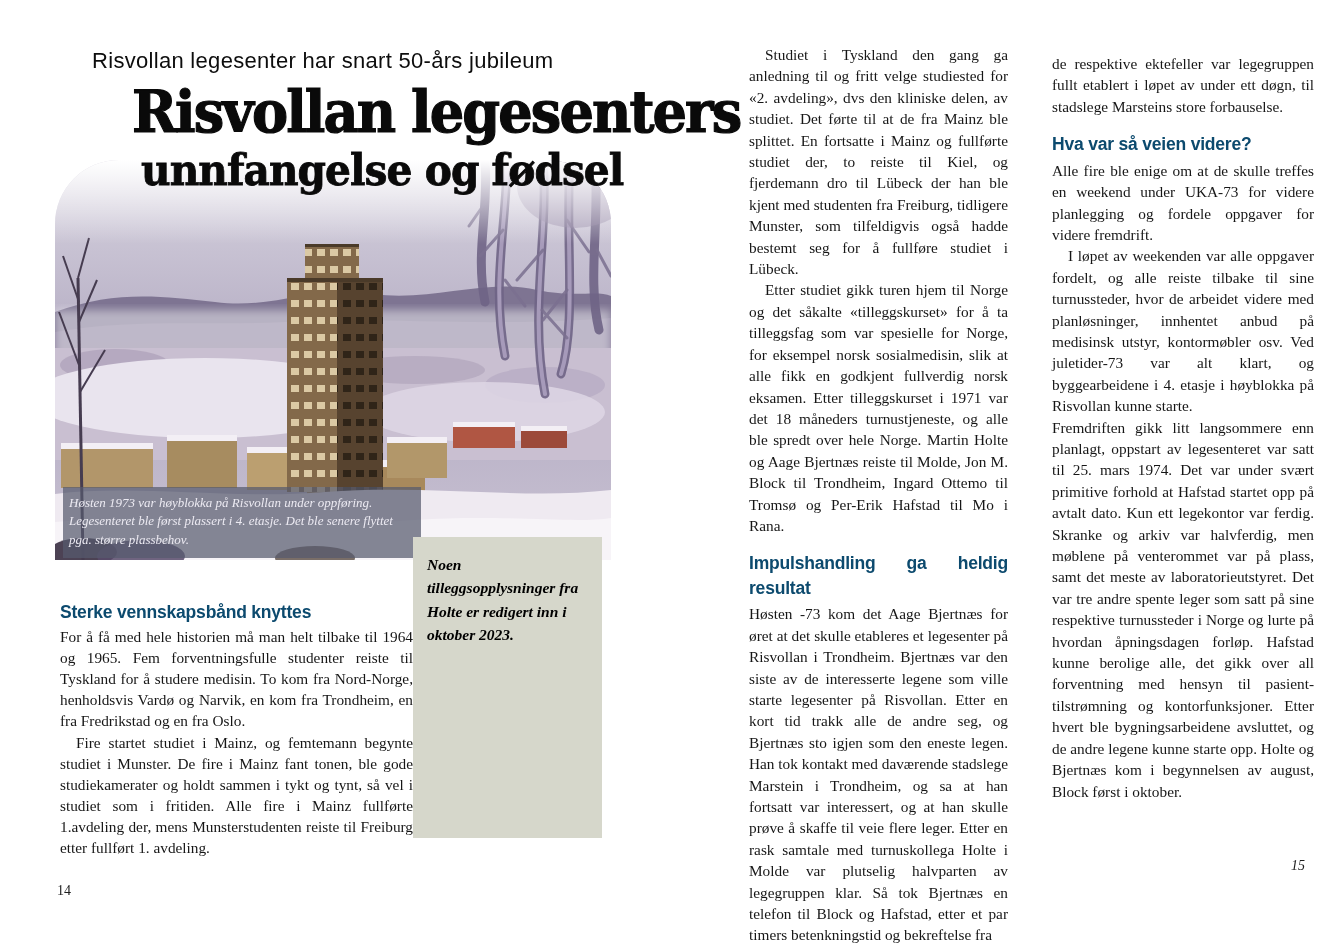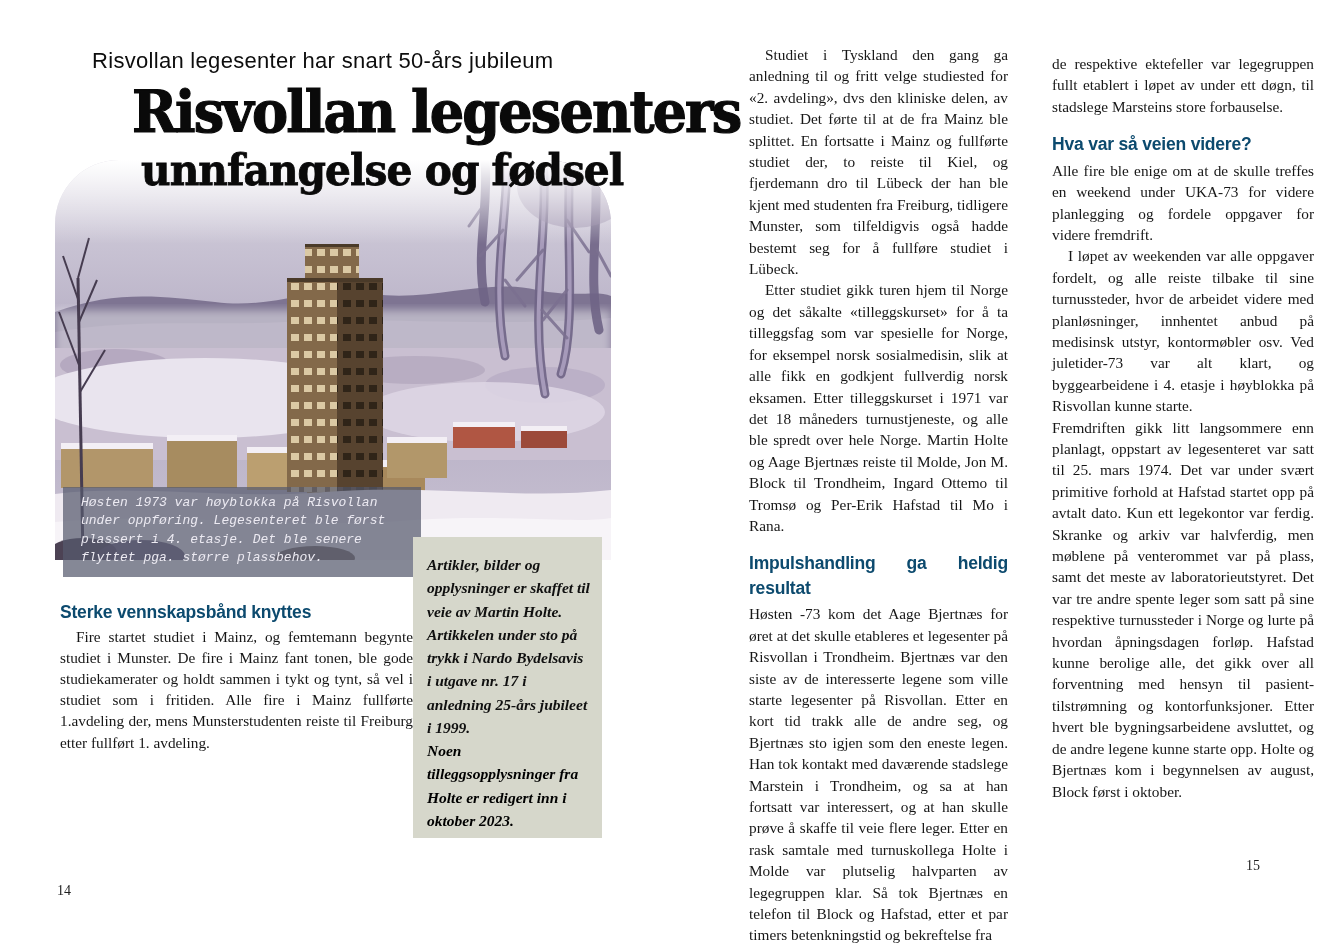--- a/index.html
+++ b/index.html
@@ -19,22 +19,22 @@
           font-family:"DejaVu Serif","Liberation Serif",serif;font-weight:700;
           font-size:42px;letter-spacing:-1px;color:#0a0a0a;
           -webkit-text-stroke:.8px #0a0a0a;transform:scaleX(.97);transform-origin:left top;
           white-space:nowrap;}
 
   
   .photo{position:absolute;left:55px;top:160px;width:556px;height:400px;
          border-radius:64px 64px 0 0;overflow:hidden;}
   .photo svg{display:block;}
   .photo-caption{position:absolute;left:63px;top:487px;width:358px;z-index:6;
-         background:rgba(86,90,110,.72);padding:7px 10px 9px 18px;box-sizing:border-box;
-         font-family:Liberation Mono, monospace;font-style:italic;
+         background:rgba(86,90,110,.72);padding:7px 10px 9px 6px;box-sizing:border-box;
+         font-family:Liberation Serif, serif;font-style:italic;
          font-size:13px;line-height:1.42;color:#eceaf2;}
 
   
   .sidebar-box{position:absolute;left:413px;top:537px;width:189px;height:301px;z-index:7;
          background:#d6d7cb;box-sizing:border-box;padding:16px 12px 10px 14px;}
   .sidebar-box p{margin:0;font-family:"Liberation Serif",serif;font-weight:700;
          font-style:italic;font-size:15.5px;line-height:1.5;color:#101010;}
   .sidebar-box .addendum{color:#000000;}
 
   
@@ -46,21 +46,21 @@
 
   .left-article{position:absolute;left:60px;top:602px;width:353px;}
   .left-article .bodytext{line-height:1.38;}
 
   .col1{position:absolute;left:749px;top:44px;width:259px;}
   .col2{position:absolute;left:1052px;top:44px;width:262px;margin-top:9px;}
   .col-heading-space{margin-top:15px;}
 
   .page-number{position:absolute;top:858px;font-size:14px;color:#1d1d1d;}
   .page-number.left{left:57px;margin-top:25px;}
-  .page-number.right{left:1232px;width:42px;text-align:center;}
+  .page-number.right{left:1263px;width:42px;text-align:right;font-style:italic;}
 </style>
 </head>
 <body>
 
 <div class="spread">
 
   <div class="kicker">Risvollan legesenter har snart 50-års jubileum</div>
   <div class="main-title">Risvollan legesenters</div>
   <div class="sub-title">unnfangelse og fødsel</div>
 
@@ -178,27 +178,27 @@
         <ellipse cx="520" cy="26" rx="58" ry="42" fill="#8d81a0" opacity="0.45" stroke="none"></ellipse>
       </g>
 
       <rect x="0" y="0" width="556" height="84" fill="url(#fadeTop)"></rect>
     </svg>
   </div>
 
   <div class="photo-caption">Høsten 1973 var høyblokka på Risvollan under oppføring. Legesenteret ble først plassert i 4. etasje. Det ble senere flyttet pga. større plassbehov.</div>
 
   <div class="sidebar-box">
-    <p>Artikler, bilder og opplysninger er skaffet til veie av Martin Holte. Artikkelen under sto på trykk i Nardo Bydelsavis i utgave nr. 17 i anledning 25-års jubileet i 1999.</p>
     <p class="addendum">Noen tilleggsopplysninger fra Holte er redigert inn i oktober 2023.</p>
   </div>
 
   <div class="left-article">
     <h3 class="blue-heading">Sterke vennskapsbånd knyttes</h3>
     <div class="bodytext">
+      <p>For å få med hele historien må man helt tilbake til 1964 og 1965. Fem forventningsfulle studenter reiste til Tyskland for å studere medisin. To kom fra Nord-Norge, henholdsvis Vardø og Narvik, en kom fra Trondheim, en fra Fredrikstad og en fra Oslo.</p>
       <p class="indent">Fire startet studiet i Mainz, og femtemann begynte studiet i Munster. De fire i Mainz fant tonen, ble gode studiekamerater og holdt sammen i tykt og tynt, så vel i studiet som i fritiden.  Alle fire i Mainz fullførte 1.avdeling der, mens Munsterstudenten reiste til Freiburg etter fullført 1. avdeling.</p>
     </div>
   </div>
 
   <div class="page-number left">14</div>
 
   <div class="col1 bodytext">
     <p class="indent">Studiet i Tyskland den gang ga anledning til og fritt velge studiested for «2. avdeling», dvs den kliniske delen, av studiet. Det førte til at de fra Mainz ble splittet. En fortsatte i Mainz og fullførte studiet der, to reiste til Kiel, og fjerdemann dro til Lübeck der han ble kjent med studenten fra Freiburg, tidligere Munster, som tilfeldigvis også hadde bestemt seg for å fullføre studiet i Lübeck.</p>
     <p class="indent">Etter studiet gikk turen hjem til Norge og det såkalte «tilleggskurset» for å ta tilleggsfag som var spesielle for Norge, for eksempel norsk sosialmedisin, slik at alle fikk en godkjent fullverdig norsk eksamen. Etter tilleggskurset i 1971 var det 18 måneders turnustjeneste, og alle ble spredt over hele Norge. Martin Holte og Aage Bjertnæs reiste til Molde, Jon M. Block til Trondheim, Ingard Ottemo til Tromsø og Per-Erik Hafstad til Mo i Rana.</p>
     <h3 class="blue-heading col-heading-space">Impulshandling ga heldig resultat</h3>

